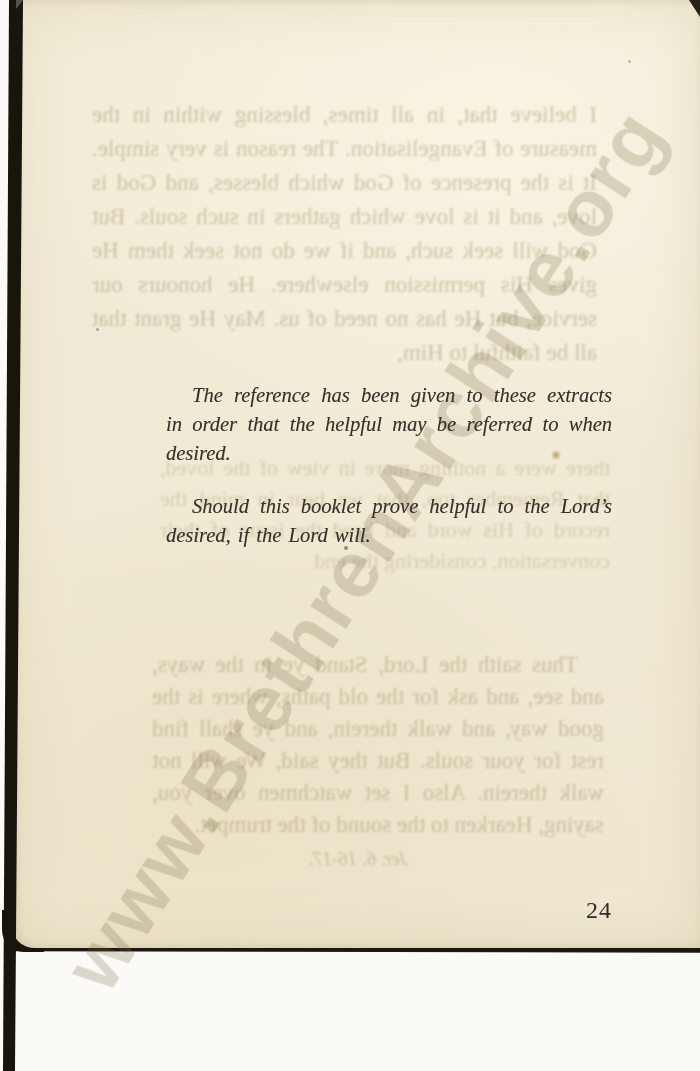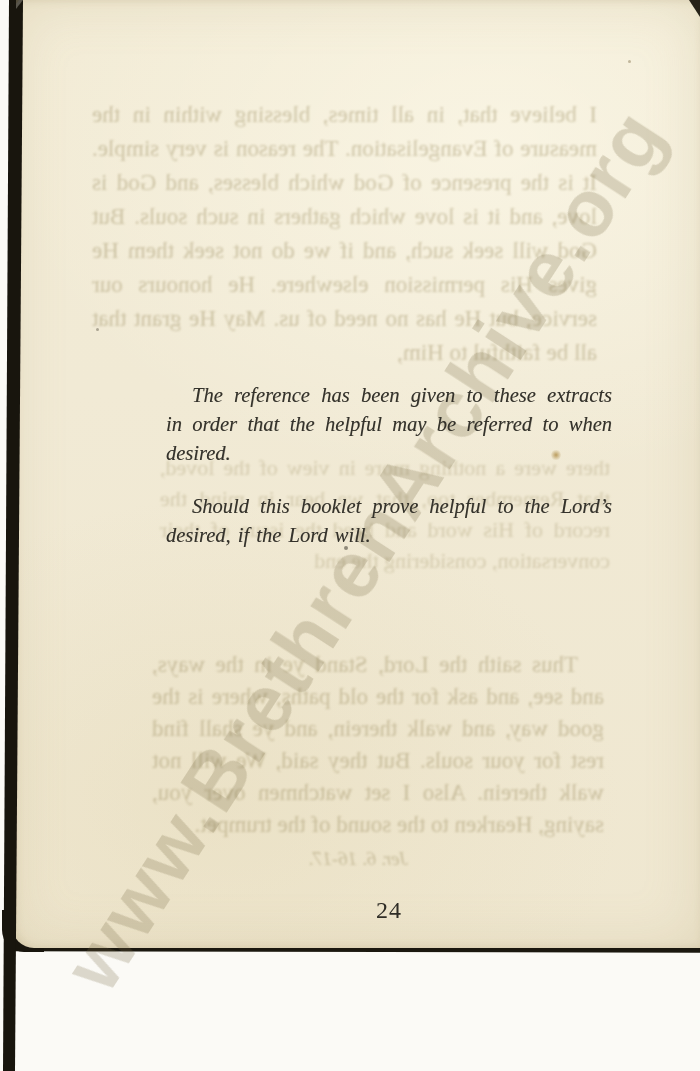--- a/index.html
+++ b/index.html
@@ -77,21 +77,21 @@
     z-index: 7;
     text-shadow: 0.3px 0.3px 0 rgba(52,50,43,0.35);
   }
   .text-block .para { margin: 0 0 24px 0; }
   .line { text-align: justify; text-align-last: justify; word-spacing: 2px; }
   .line.first { text-indent: 26px; }
   .line.last { text-align: center; text-align-last: left; }
 
   .page-number {
     position: absolute; left: 166px; top: 897px; width: 446px;
-    text-align: center;
+    text-align: right;
     font-family: "Liberation Serif", serif;
     font-size: 24px; letter-spacing: 1px;
     color: #2f2d26;
     z-index: 7;
   }
 
   
   .watermark {
     position: absolute; left: 365px; top: 550px;
     transform: translate(-50%, -50%) rotate(-57deg);

